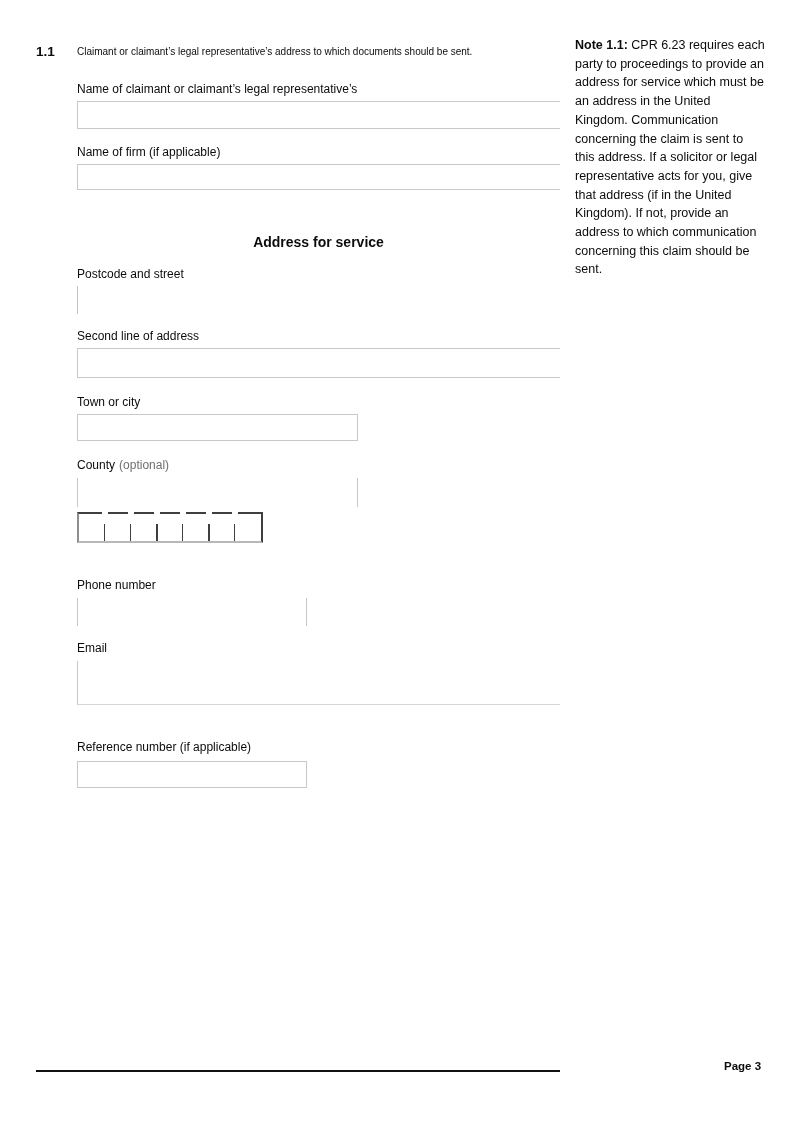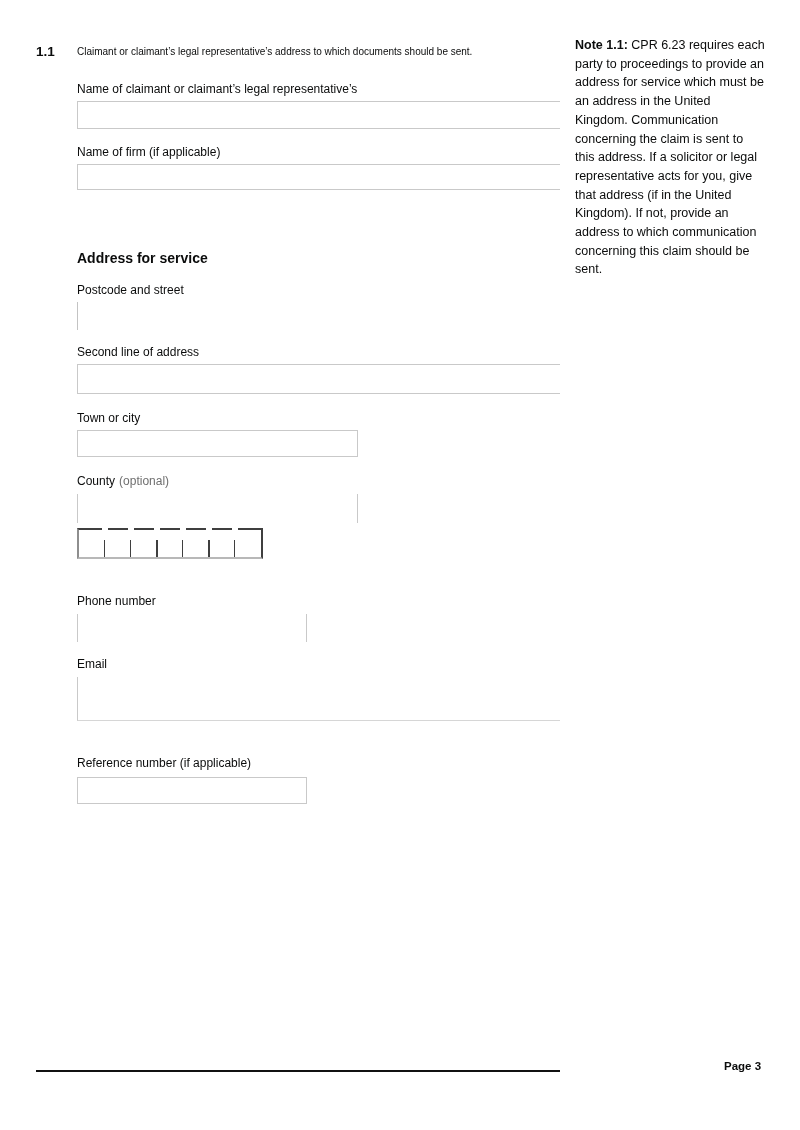--- a/index.html
+++ b/index.html
@@ -114,21 +114,21 @@
 
   
   .mt-q   { margin-top:20px; }
   .mt-3   { margin-top:3px; }
   .mt-4   { margin-top:4px; }
   .mt-5   { margin-top:5px; }
   .mt-14  { margin-top:14px; }
   .mt-15  { margin-top:15px; }
   .mt-16  { margin-top:16px; }
   .mt-34  { margin-top:34px; }
-  .mt-47  { margin-top:60px; }
+  .mt-47  { margin-top:44px;text-align:center; }
   .h-28 { height:28px; }
   .h-26 { height:26px; }
   .h-30 { height:30px; }
   .h-27 { height:27px; }
   .h-29 { height:29px; }
   .h-44 { height:44px; }
 </style>
 </head>
 <body>
 

